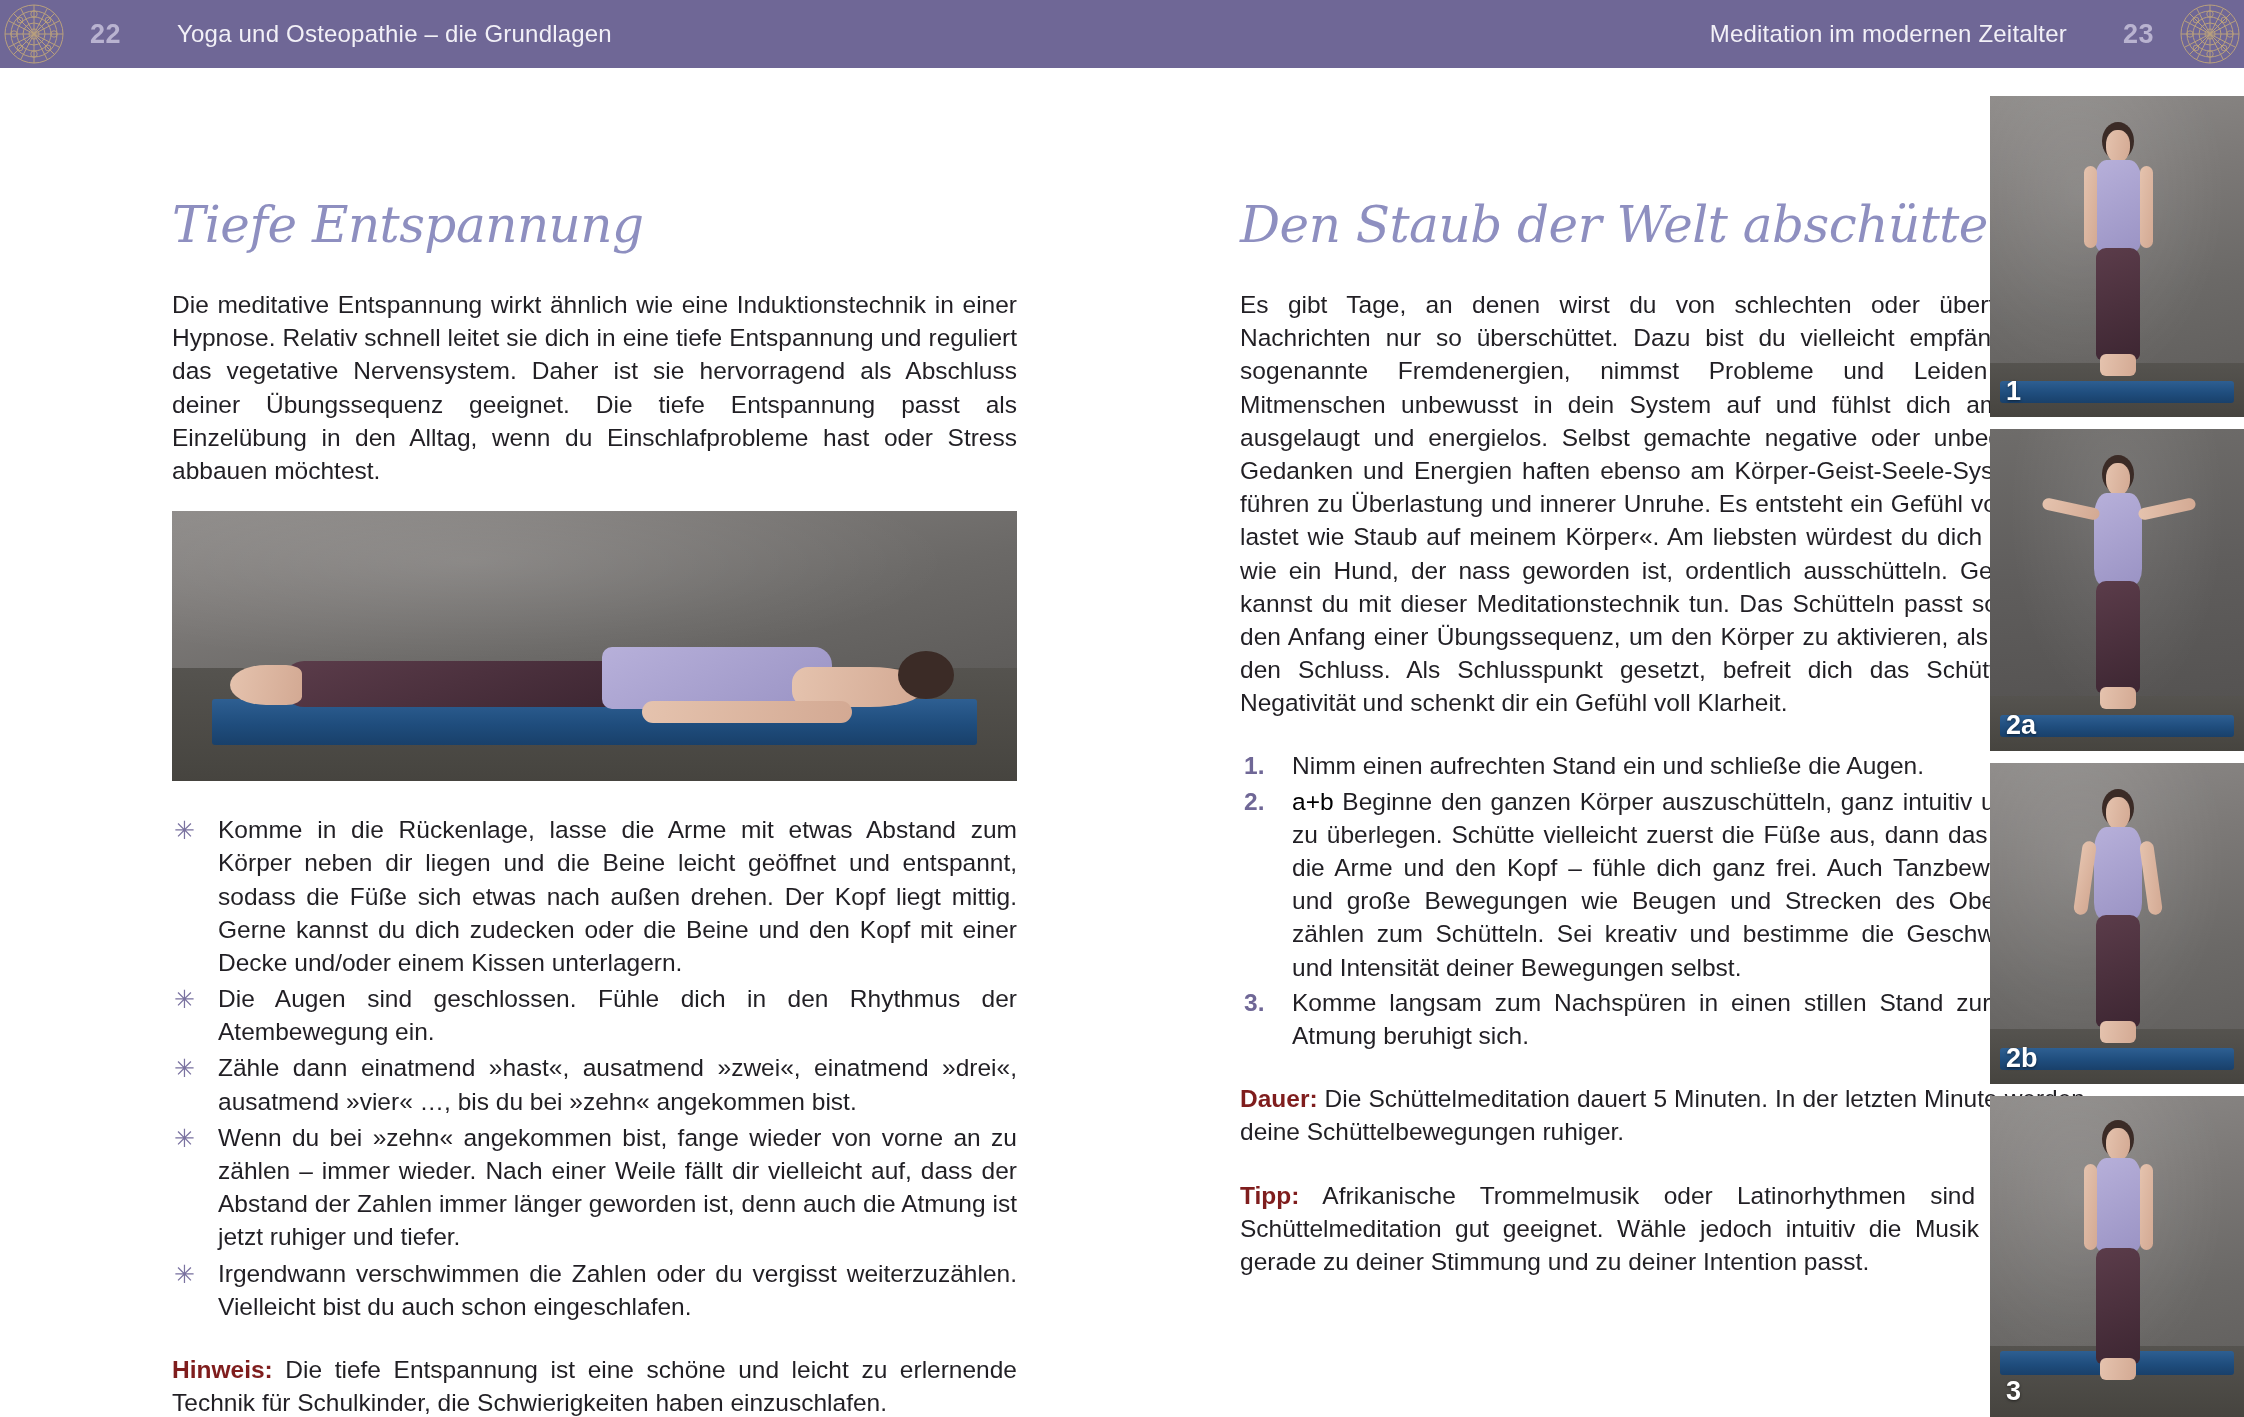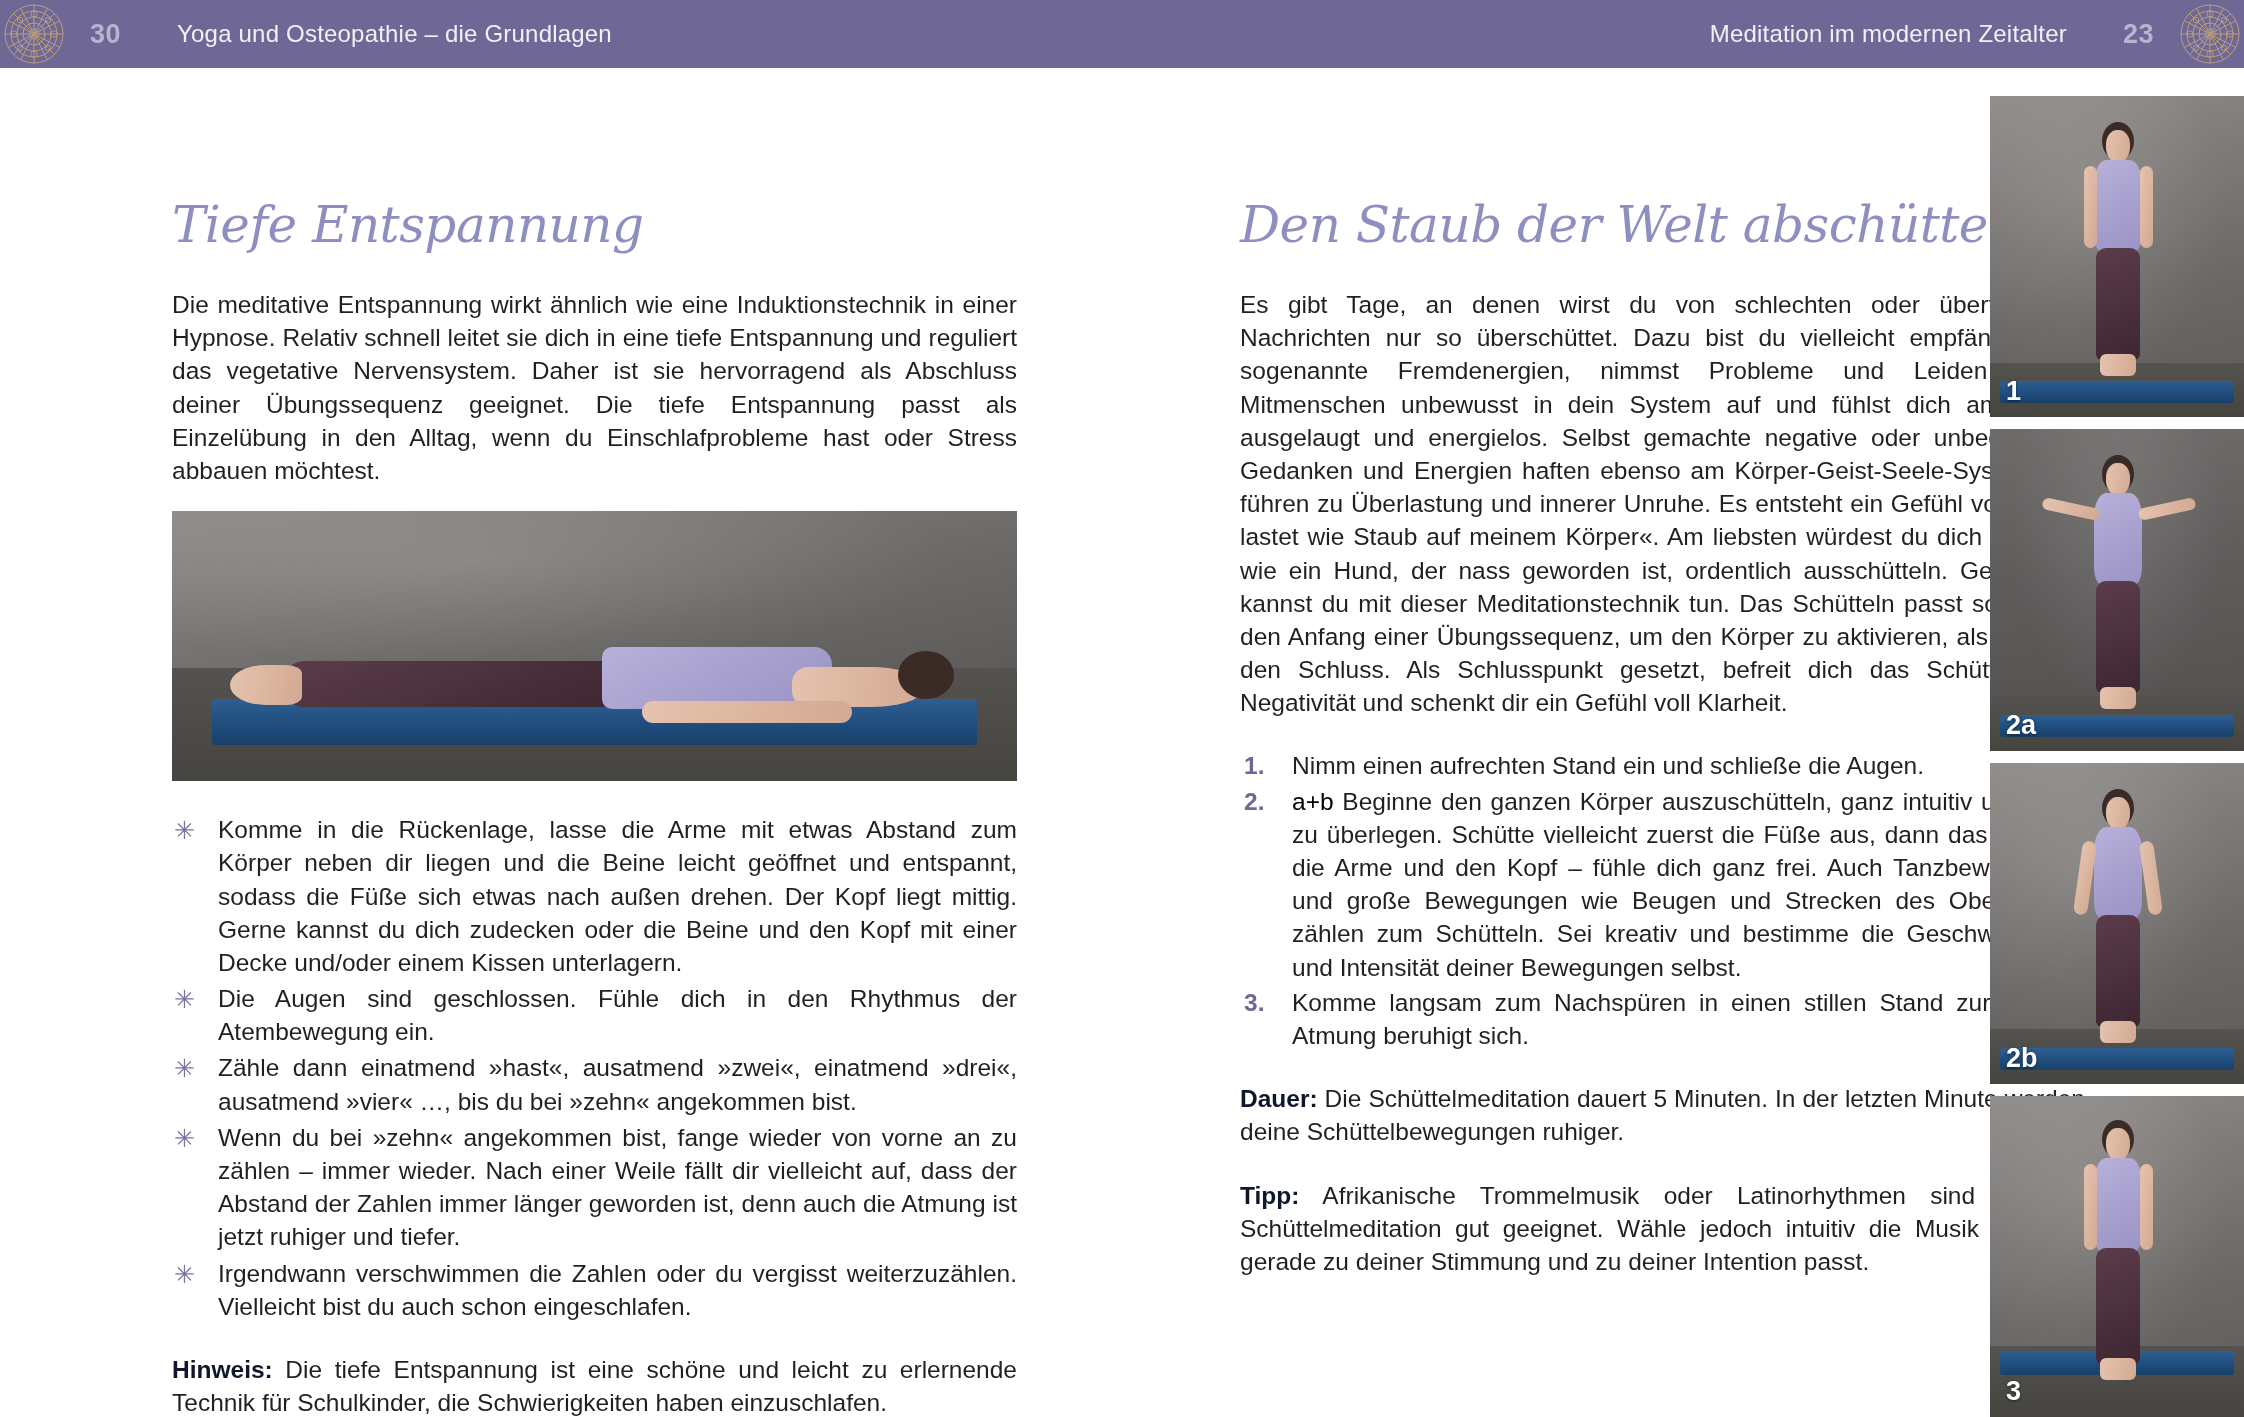--- a/index.html
+++ b/index.html
@@ -131,21 +131,21 @@
     font-weight: bold;
     font-size: 24.5px;
   }
   .inline-accent {
     color: #000000;
     font-weight: 400;
   }
 
   
   .lead-label {
-    color: #0f172a;
+    color: #7f1d1d;
     font-weight: bold;
   }
   .note { margin-top: 30px; }
 
   
   .photo-strip {
     position: absolute;
     top: 96px;
     left: 1990px;
     width: 254px;
@@ -226,21 +226,21 @@
               <circle cx="54" cy="34" r="3.2"></circle>
             <circle cx="20" cy="20" r="2.8"></circle>
               <circle cx="48" cy="20" r="2.8"></circle>
             <circle cx="20" cy="48" r="2.8"></circle>
               <circle cx="48" cy="48" r="2.8"></circle>
           </g>
         </g>
       </svg>
     </div>
 
-    <div class="folio left">30</div>
+    <div class="folio left">22</div>
     <div class="header-title left">Yoga und Osteopathie – die Grundlagen</div>
 
     <div class="header-spacer"></div>
 
     <div class="header-title right">Meditation im modernen Zeitalter</div>
     <div class="folio right">23</div>
 
     <div class="ornament">
       <svg width="68" height="68" viewBox="0 0 68 68">
         <g fill="none" stroke="#c7ab78" stroke-width="1" opacity="0.85">

